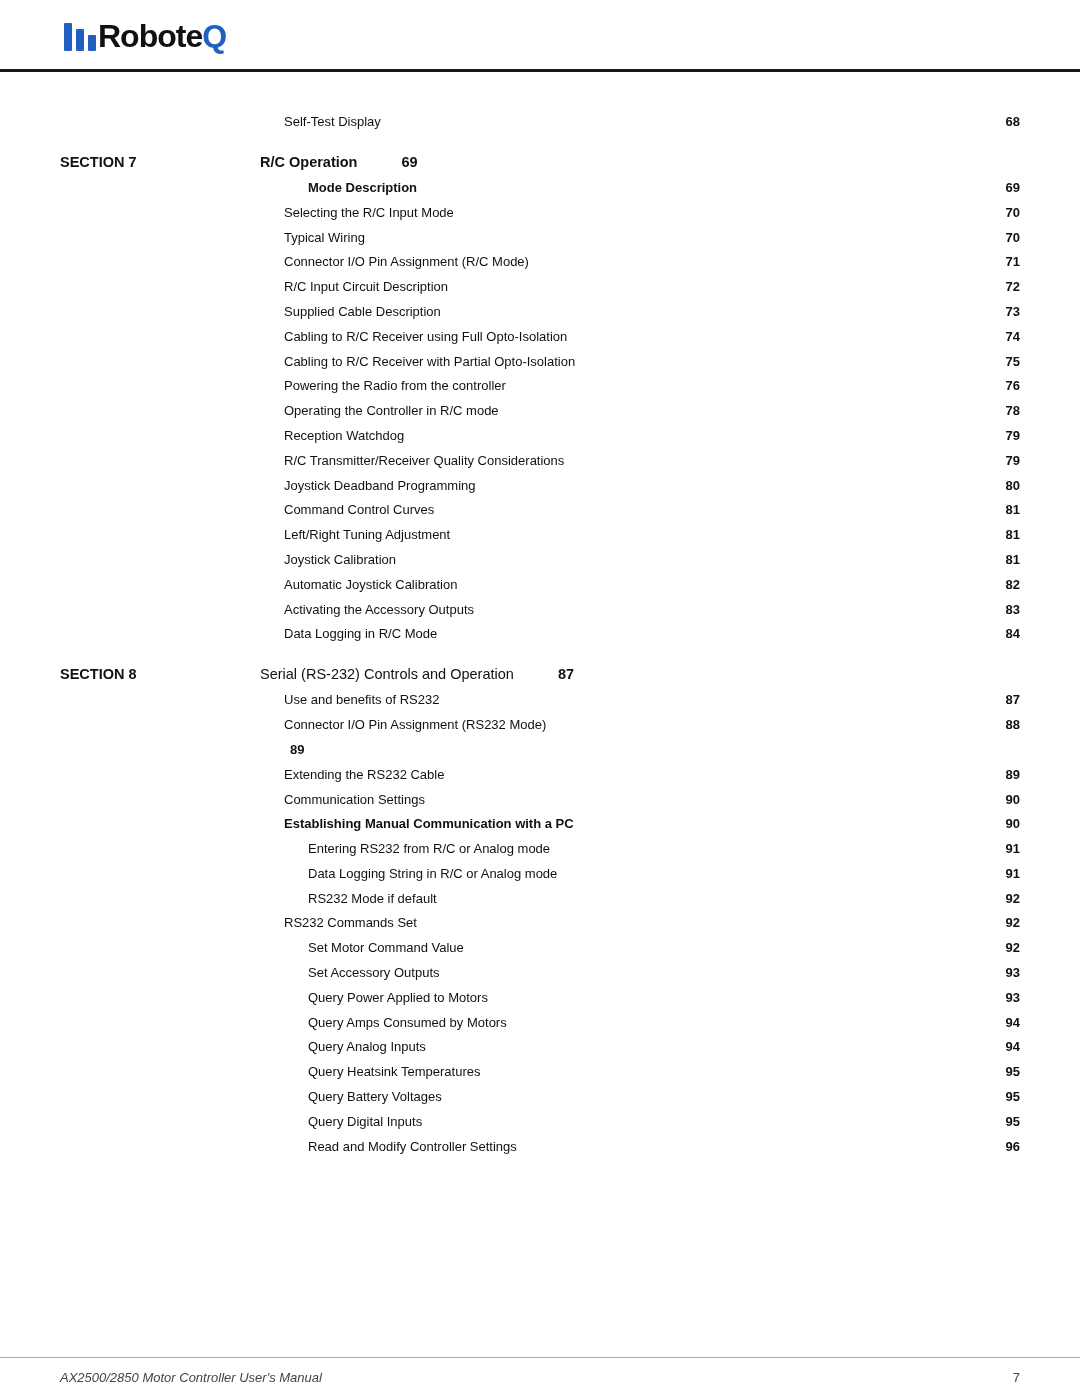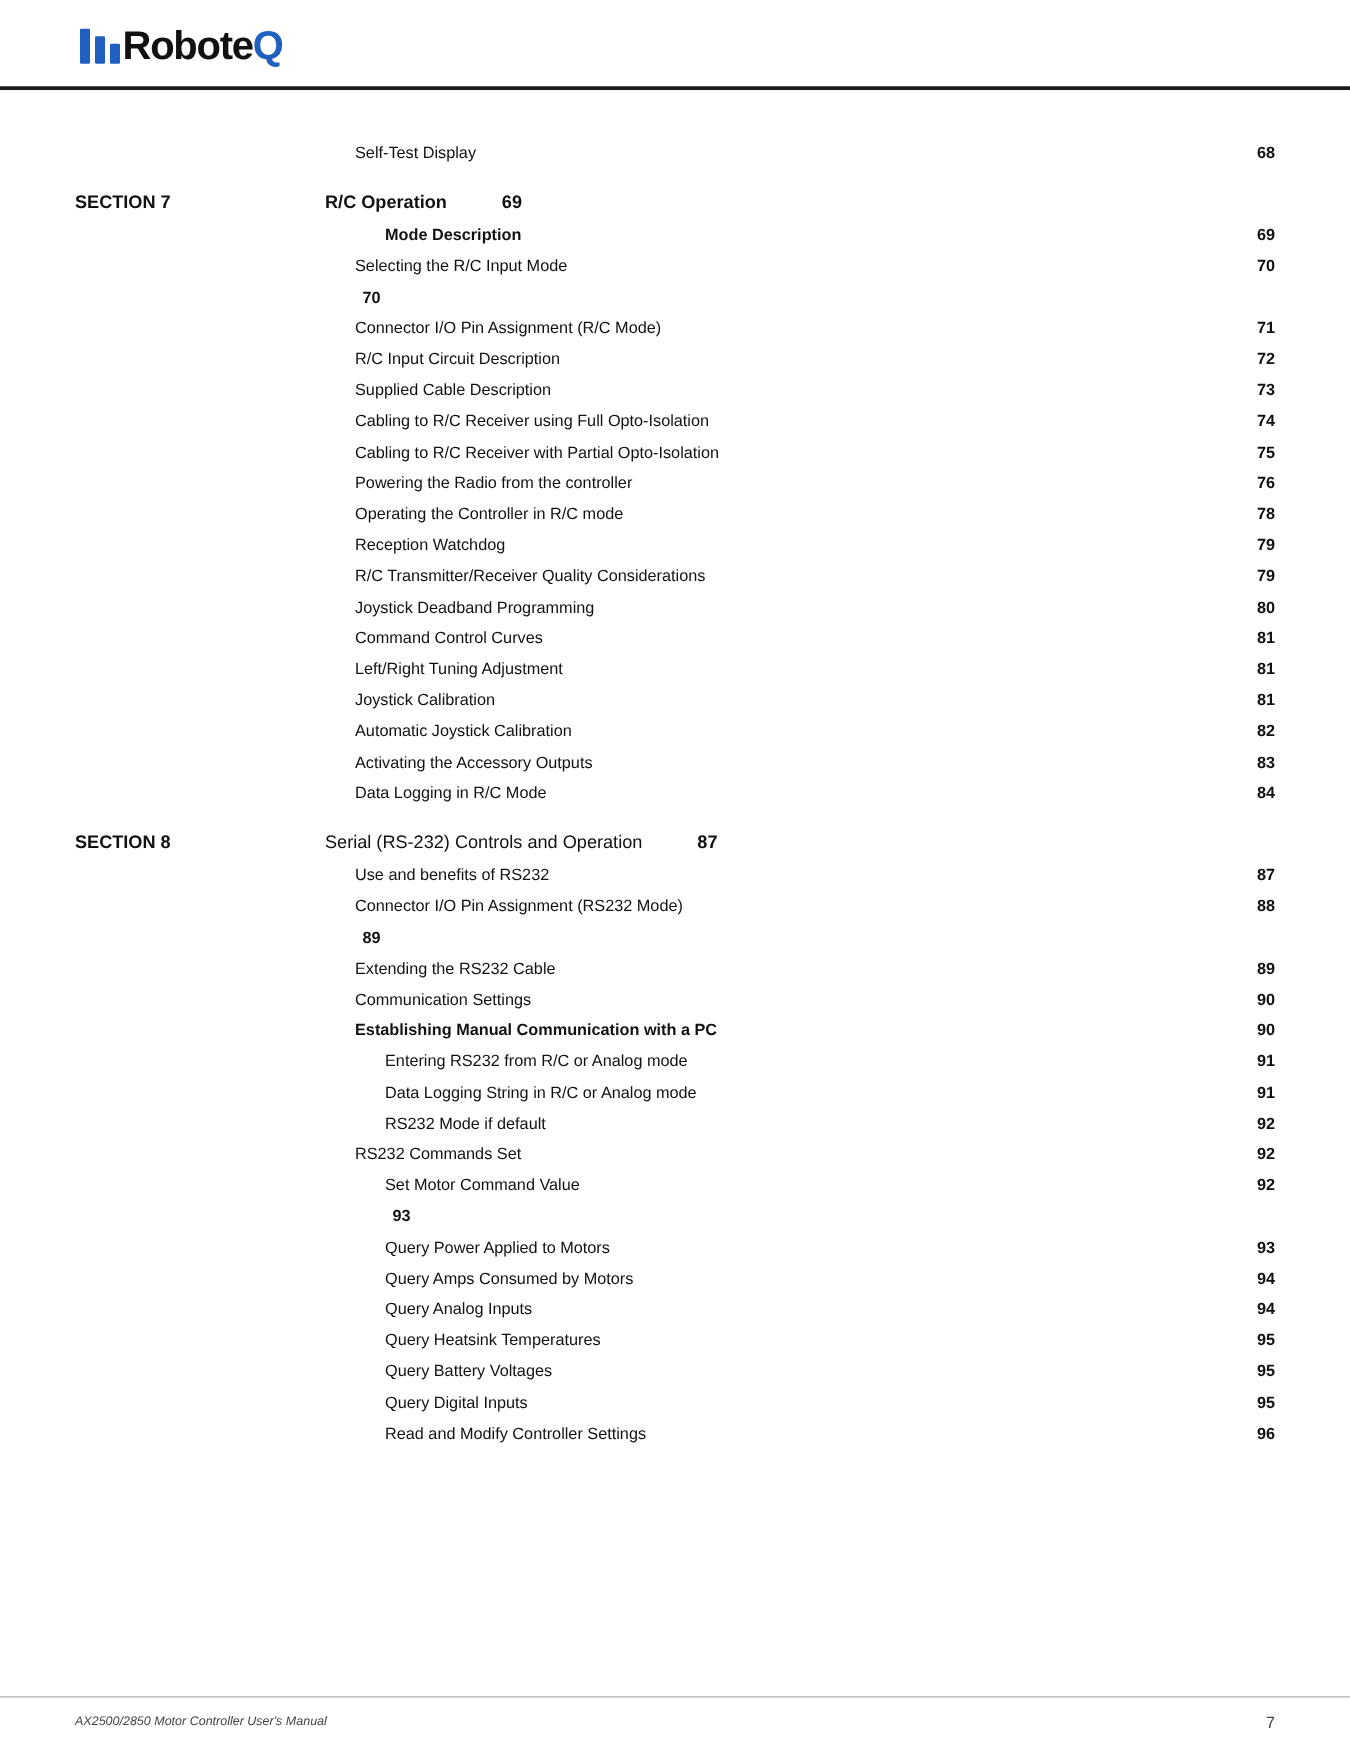--- a/index.html
+++ b/index.html
@@ -49,21 +49,21 @@
       position: absolute;
       bottom: 0;
       left: 0;
       right: 0;
       padding: 12px 60px;
       display: flex;
       justify-content: space-between;
       align-items: center;
     }
     .footer-title {
-      font-size: 10px;
+      font-size: 13px;
       color: #444;
       font-style: italic;
     }
     .footer-page {
       font-size: 13px;
       color: #444;
     }
 
     
     .content {
@@ -154,20 +154,21 @@
 
     <div class="toc-entry indent-3">
       <span class="title bold">Mode Description</span>
       <span class="page-num bold">69</span>
     </div>
     <div class="toc-entry indent-2">
       <span class="title">Selecting the R/C Input Mode</span>
       <span class="page-num">70</span>
     </div>
     <div class="toc-entry indent-2">
+      <span class="title">Typical Wiring</span>
       <span class="page-num">70</span>
     </div>
     <div class="toc-entry indent-2">
       <span class="title">Connector I/O Pin Assignment (R/C Mode)</span>
       <span class="page-num">71</span>
     </div>
     <div class="toc-entry indent-2">
       <span class="title">R/C Input Circuit Description</span>
       <span class="page-num">72</span>
     </div>
@@ -275,20 +276,21 @@
     </div>
     <div class="toc-entry indent-2">
       <span class="title">RS232 Commands Set</span>
       <span class="page-num">92</span>
     </div>
     <div class="toc-entry indent-3">
       <span class="title">Set Motor Command Value</span>
       <span class="page-num">92</span>
     </div>
     <div class="toc-entry indent-3">
+      <span class="title">Set Accessory Outputs</span>
       <span class="page-num">93</span>
     </div>
     <div class="toc-entry indent-3">
       <span class="title">Query Power Applied to Motors</span>
       <span class="page-num">93</span>
     </div>
     <div class="toc-entry indent-3">
       <span class="title">Query Amps Consumed by Motors</span>
       <span class="page-num">94</span>
     </div>

